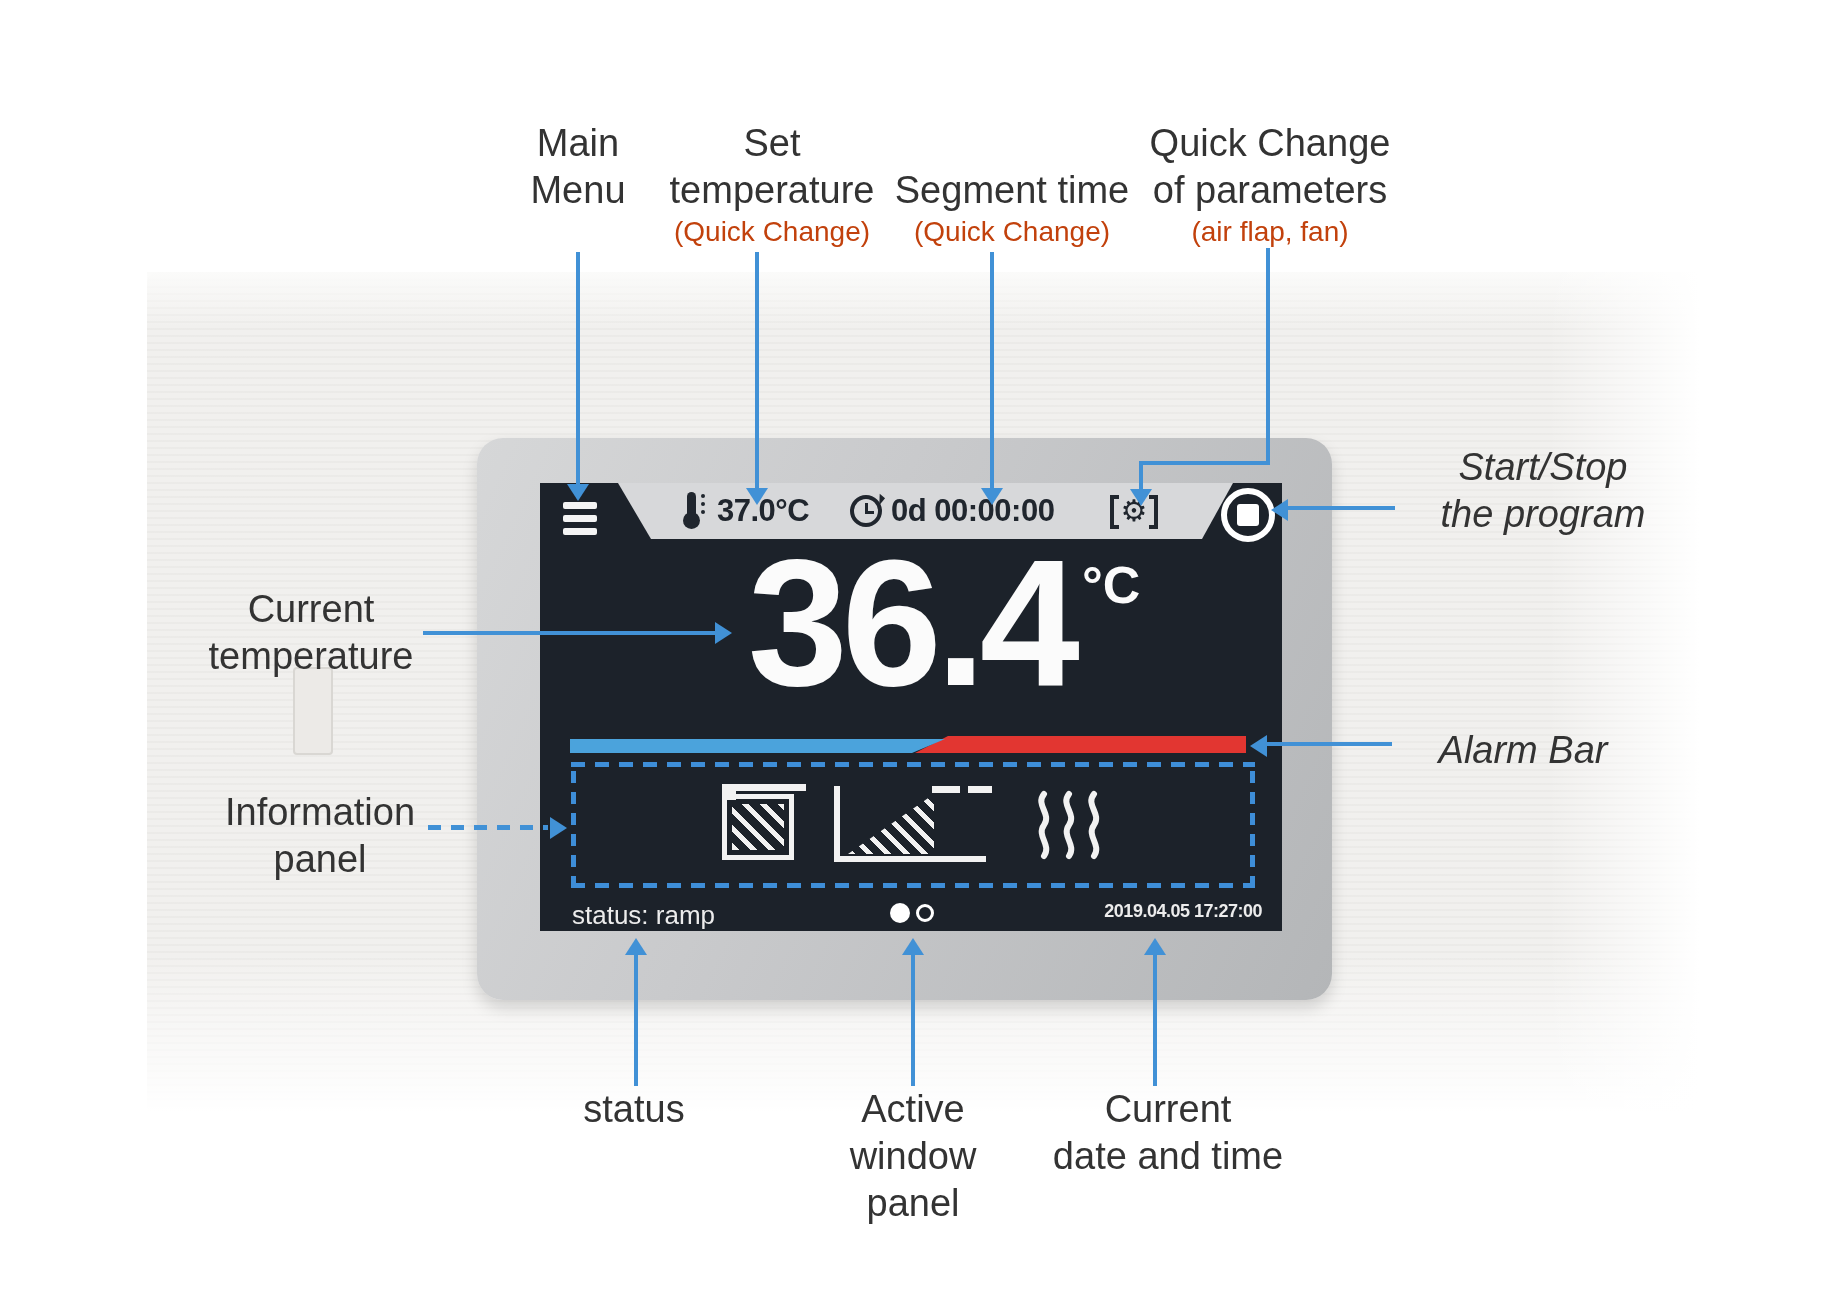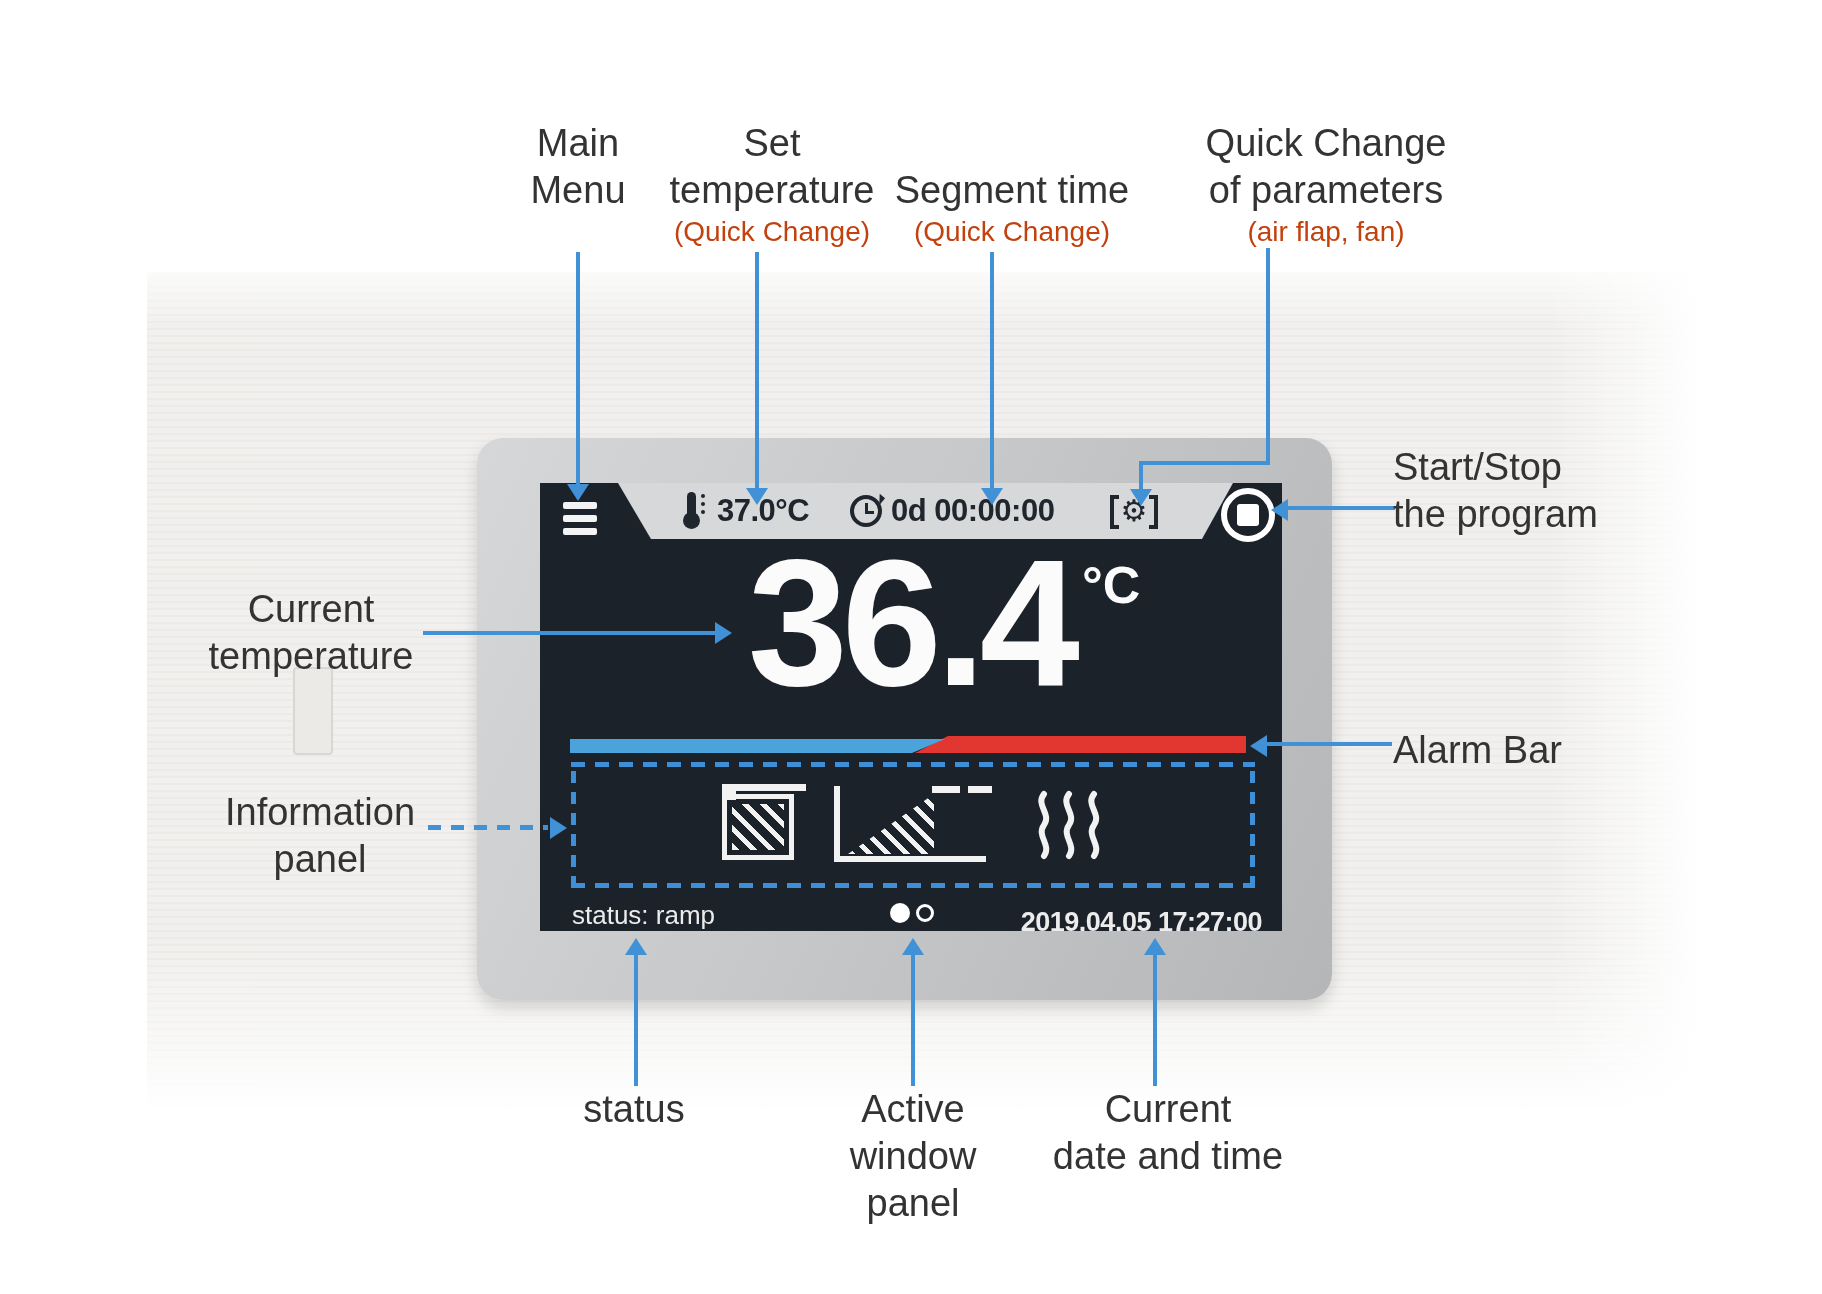--- a/index.html
+++ b/index.html
@@ -96,25 +96,25 @@
   .ic-ramp .da{position:absolute;left:98px;top:0;width:28px;height:7px;background:#f2f2f2;}
   .ic-ramp .db{position:absolute;left:134px;top:0;width:24px;height:7px;background:#f2f2f2;}
 
   .ic-heat{position:absolute;left:462px;top:26px;width:70px;height:74px;}
 
   
   .statusline{position:absolute;left:32px;top:417px;font-size:26px;font-weight:normal;color:#ececec;}
   .dots{position:absolute;left:350px;top:420px;display:flex;align-items:center;gap:6px;}
   .dot-on{width:20px;height:20px;border-radius:50%;background:#ffffff;}
   .dot-off{width:18px;height:18px;border-radius:50%;border:3px solid #ffffff;box-sizing:border-box;}
-  .datetime{position:absolute;right:20px;top:418px;font-size:27px;font-weight:bold;color:#ececec;letter-spacing:-0.5px;margin-top:6px;}
+  .datetime{position:absolute;right:20px;top:418px;font-size:18px;font-weight:bold;color:#ececec;letter-spacing:-0.5px;}
 
   
   .lbl{position:absolute;z-index:10;color:#333333;font-size:38px;line-height:47px;text-align:center;}
-  .lbl.left{text-align:left;}
+  .lbl.left{text-align:center;font-style:italic;}
   .lbl .sub{font-size:28px;line-height:36px;color:#c2410c;}
 
   
   .av{position:absolute;width:4px;background:#4191d6;z-index:9;}
   .ah{position:absolute;height:4px;background:#4191d6;z-index:9;}
   .ah-dash{position:absolute;height:5px;z-index:9;
            background:repeating-linear-gradient(90deg,#4191d6 0 13px,transparent 13px 23px);}
   .head-down{position:absolute;width:0;height:0;z-index:9;
              border-left:11px solid transparent;border-right:11px solid transparent;border-top:17px solid #4191d6;}
   .head-up{position:absolute;width:0;height:0;z-index:9;
@@ -221,21 +221,21 @@
     <div>Set</div>
     <div>temperature</div>
     <div class="sub">(Quick Change)</div>
   </div>
 
   <div class="lbl" style="left:852px;top:167px;width:320px;">
     <div>Segment time</div>
     <div class="sub">(Quick Change)</div>
   </div>
 
-  <div class="lbl" style="left:1166px;top:120px;width:320px;">
+  <div class="lbl" style="left:1110px;top:120px;width:320px;">
     <div>Quick Change</div>
     <div>of parameters</div>
     <div class="sub">(air flap, fan)</div>
   </div>
 
   <div class="lbl left" style="left:1393px;top:444px;width:300px;">
     <div>Start/Stop</div>
     <div>the program</div>
   </div>
 

